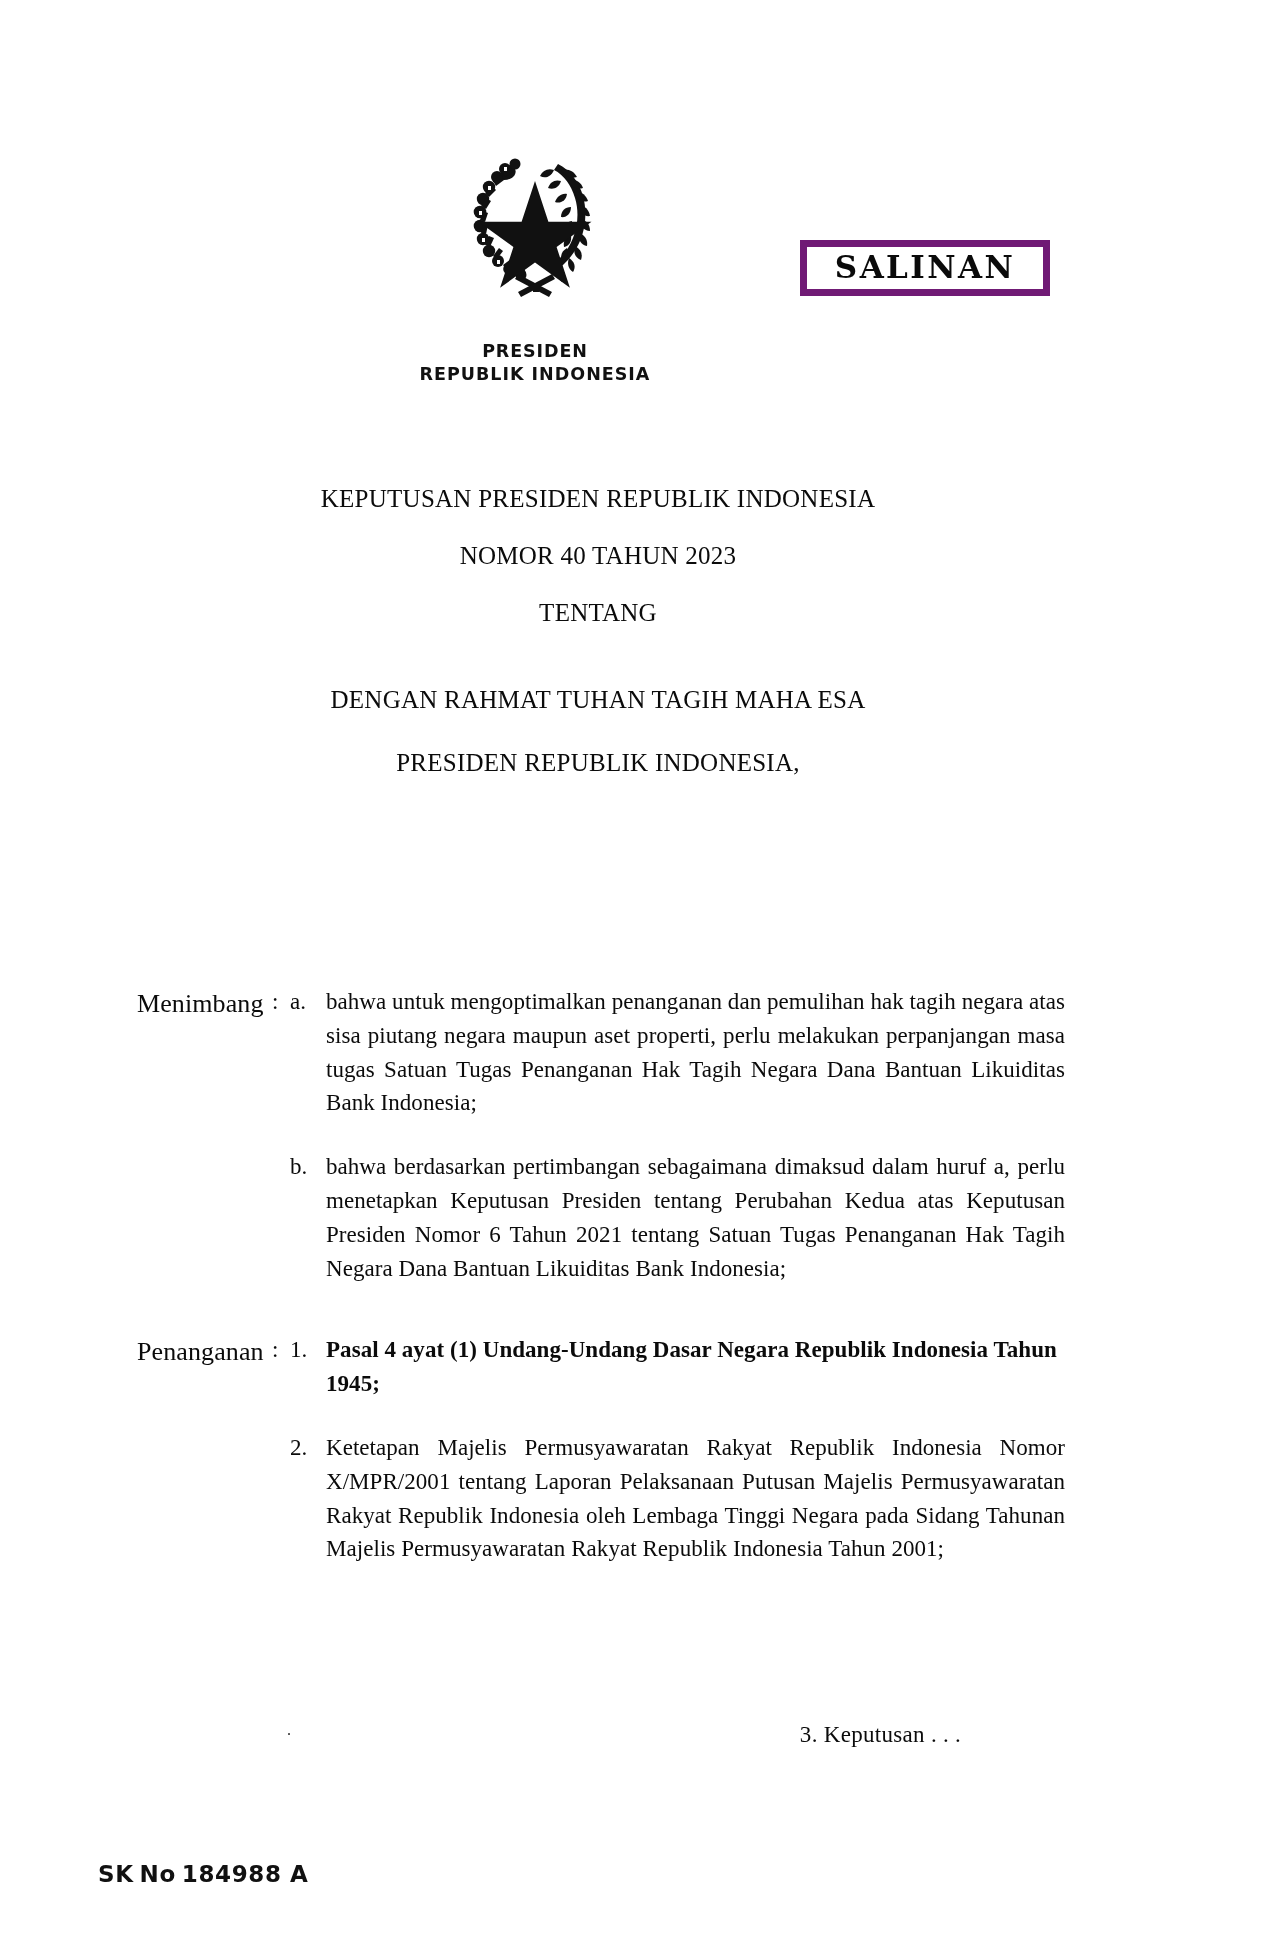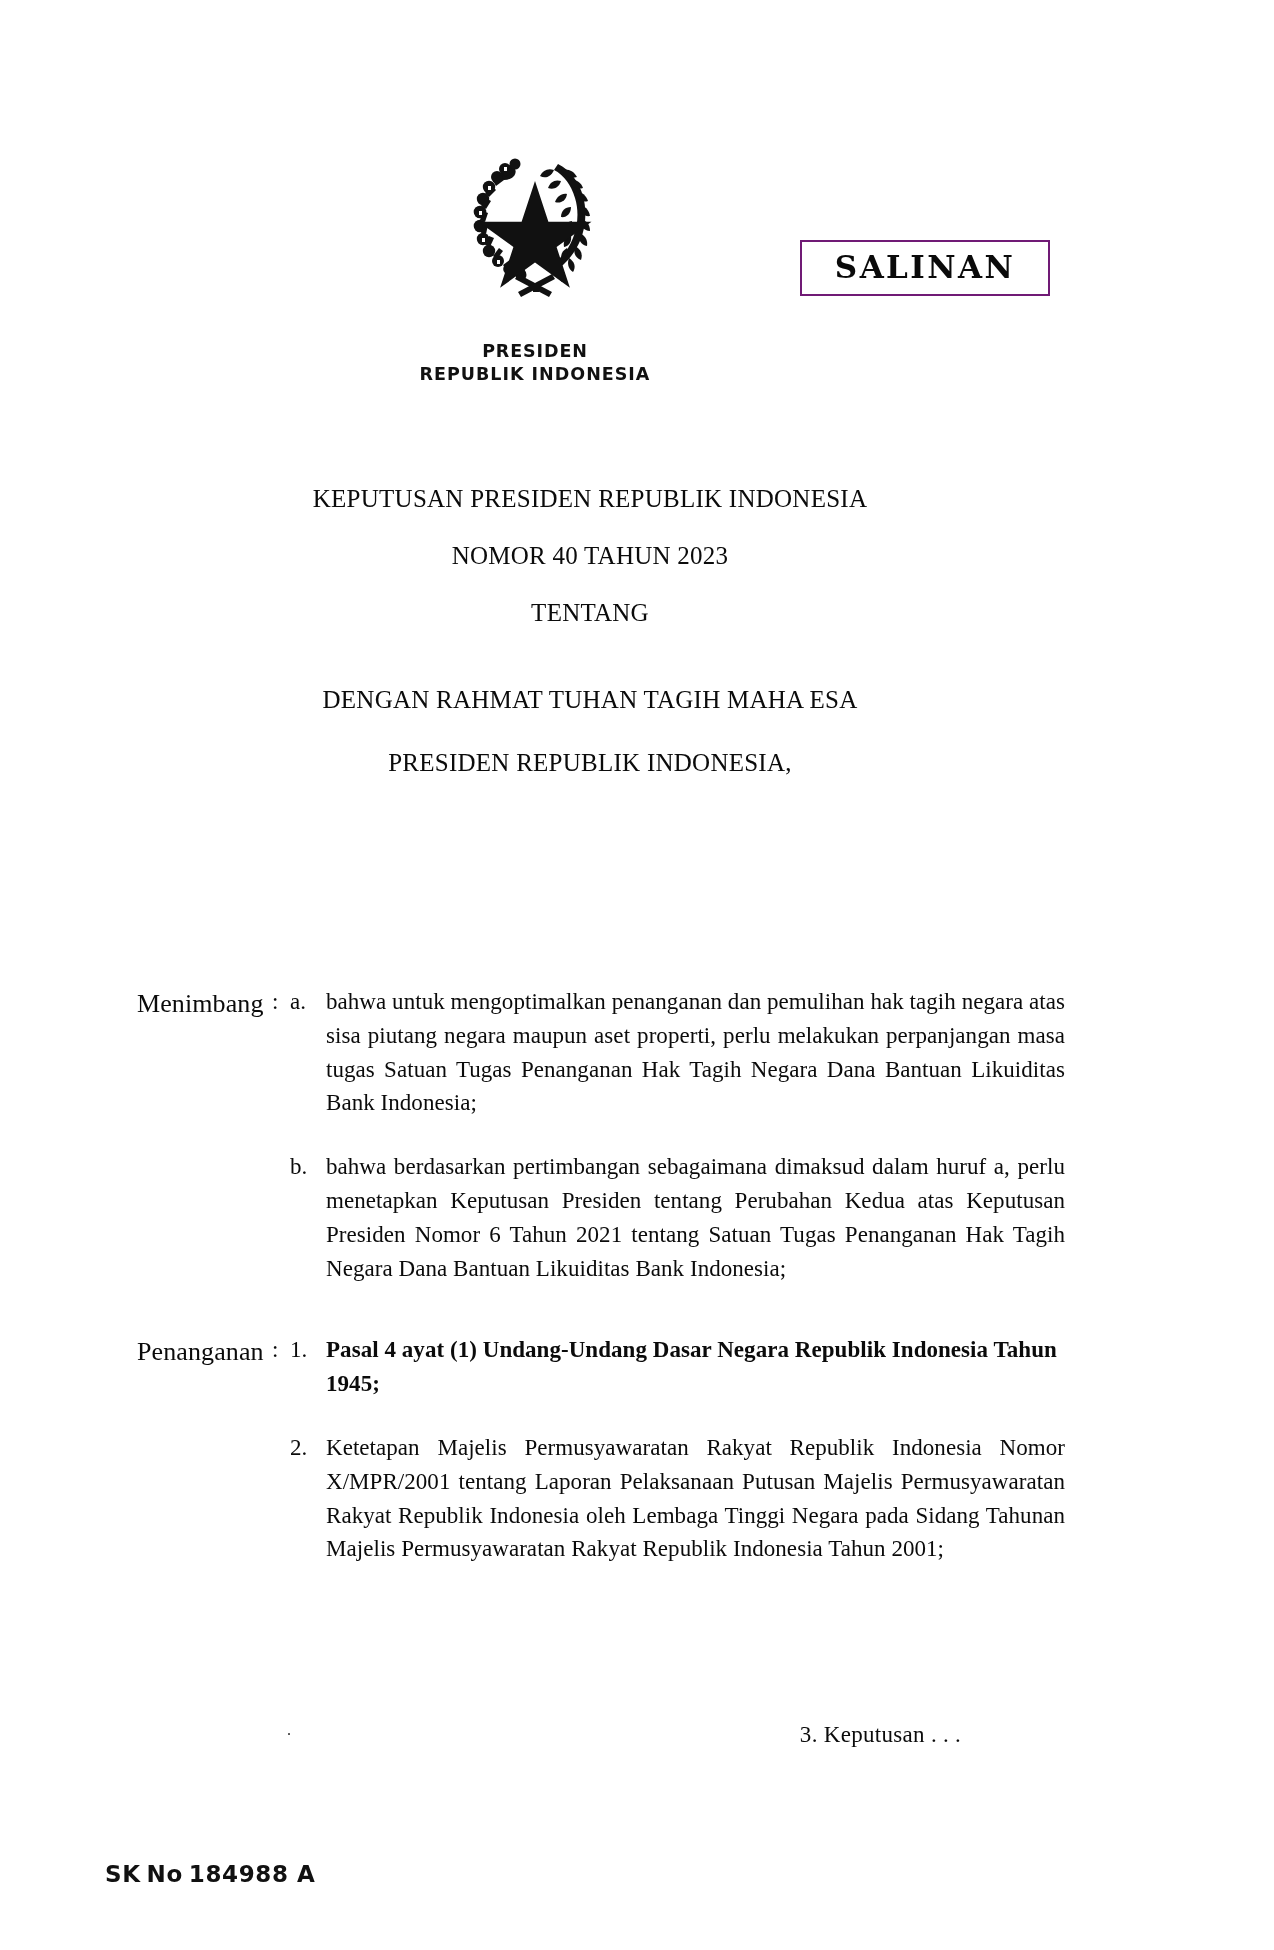--- a/index.html
+++ b/index.html
@@ -57,40 +57,40 @@
   .emblem-caption .l2 { letter-spacing: 1.0px; }
   .emblem-caption .gap { display: inline-block; width: 7px; }
 
   
   .salinan-box {
     position: absolute;
     left: 800px;
     top: 240px;
     width: 250px;
     height: 56px;
-    border: 2px solid #701a75;
+    border: 7px solid #701a75;
     display: flex;
     align-items: center;
     justify-content: center;
     background: #fff;
   }
   .salinan-box .txt {
     font-family: "DejaVu Serif", "Liberation Serif", serif;
     font-weight: 700;
     font-size: 31px;
     letter-spacing: 2.4px;
     color: #0a0a0a;
     line-height: 1;
     padding-bottom: 2px;
   }
 
   
   .title-block {
     position: absolute;
-    left: 126px;
+    left: 134px;
     top: 482px;
     width: 928px;
     text-align: center;
   }
   .title-line {
     font-size: 25px;
     line-height: 1.32;
     letter-spacing: 0.25px;
     white-space: nowrap;
   }
@@ -170,21 +170,21 @@
     width: 6px;
     height: 6px;
     color: #2b2b2b;
     font-size: 16px;
     line-height: 1;
   }
 
   
   .sk-footer {
     position: absolute;
-    left: 105px;
+    left: 98px;
     top: 1861px;
     font-family: "DejaVu Sans", "Liberation Sans", sans-serif;
     font-weight: 700;
     font-size: 23px;
     letter-spacing: 0.6px;
     color: #111;
   }
   .sk-footer .sp { display: inline-block; width: 6px; }
 </style>
 </head>

